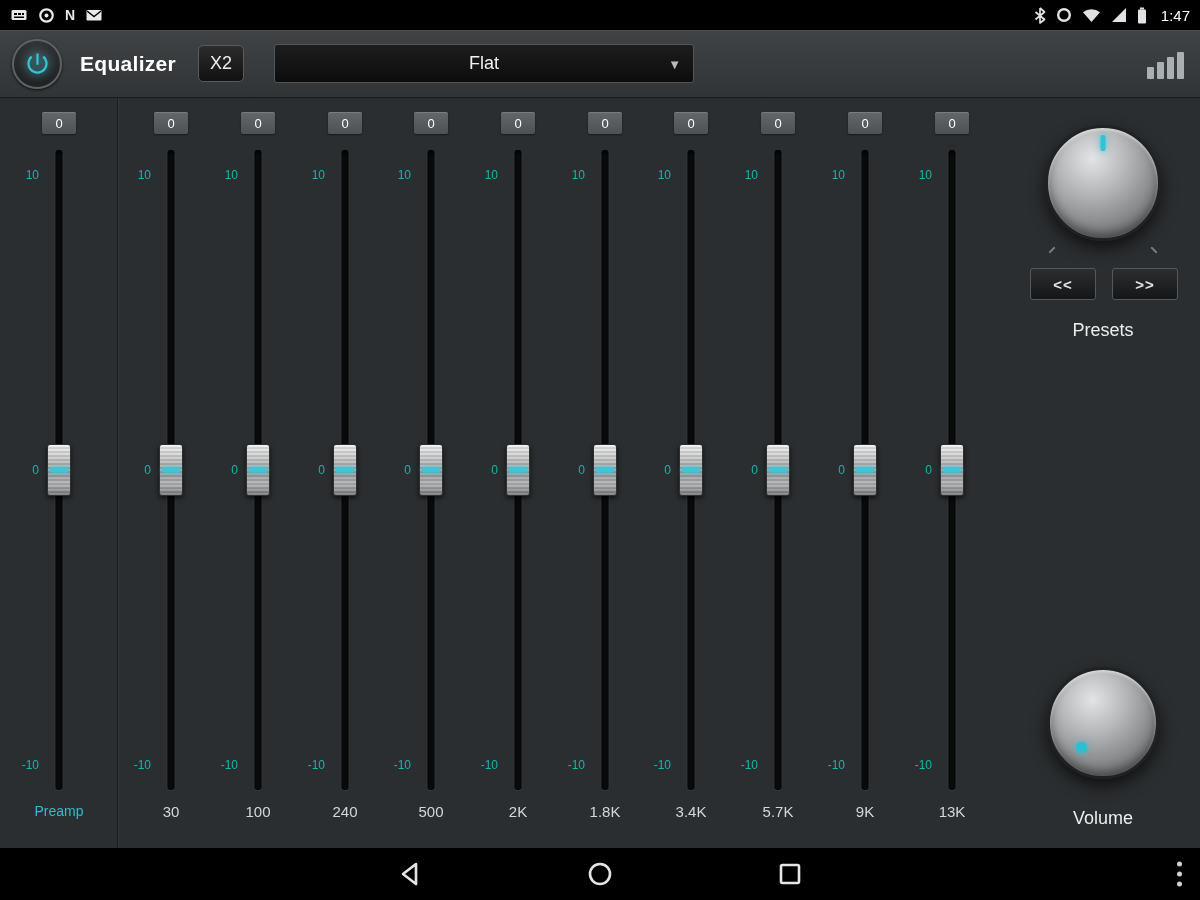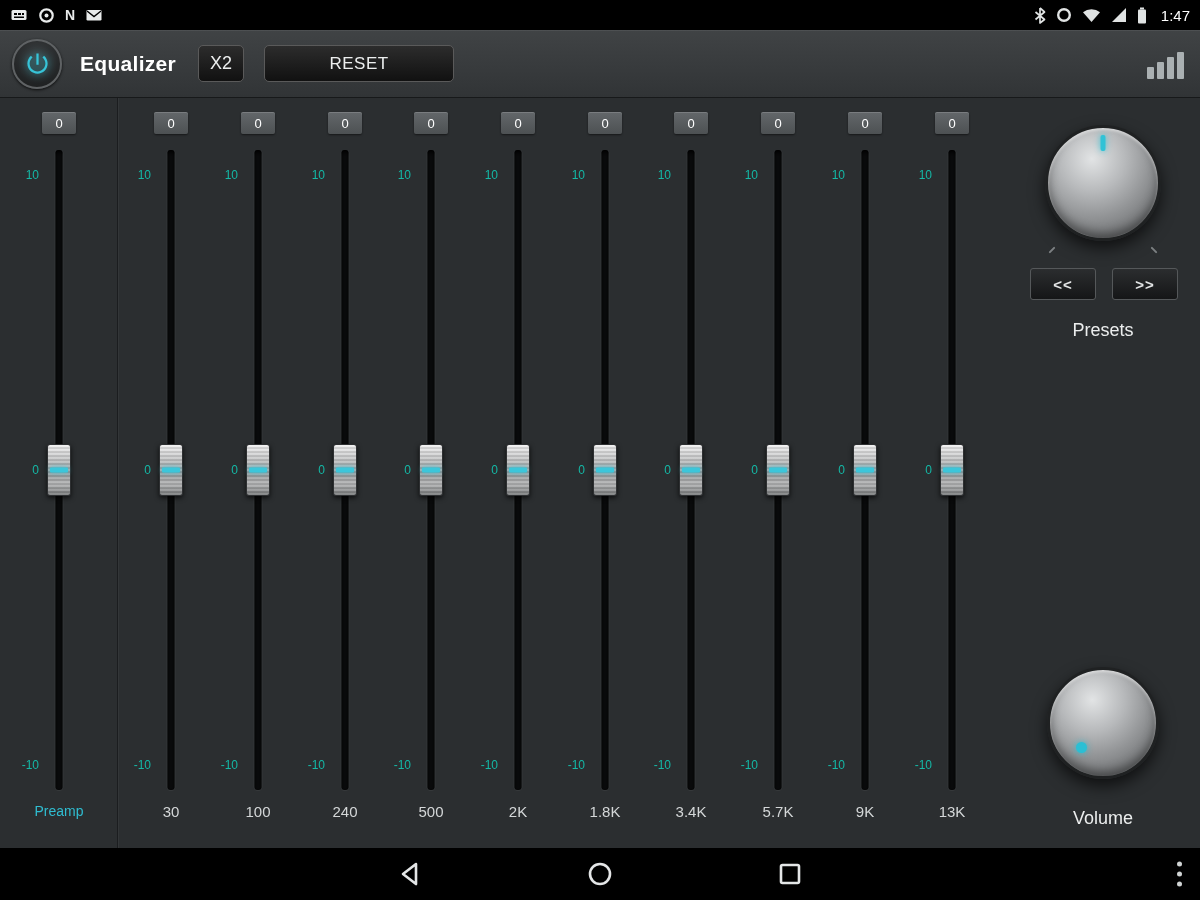--- a/index.html
+++ b/index.html
@@ -208,21 +208,24 @@
 </div>
 
 <div class="header">
   <div class="power-btn">
     <svg width="27" height="27" viewBox="0 0 24 24" style="filter:drop-shadow(0 0 4px rgba(55,196,216,.9));">
       <path fill="#37c4d8" d="M13 3h-2v10h2V3zm4.83 2.17l-1.42 1.42C17.99 7.86 19 9.81 19 12c0 3.87-3.13 7-7 7s-7-3.13-7-7c0-2.19 1.01-4.14 2.58-5.41L6.17 5.17C4.23 6.82 3 9.26 3 12c0 4.97 4.03 9 9 9s9-4.03 9-9c0-2.74-1.23-5.18-3.17-6.83z"></path>
     </svg>
   </div>
   <div class="app-title">Equalizer</div>
   <button class="hbtn x2-btn">X2</button>
-  <button class="hbtn reset-btn">RESET</button>
+  <div class="dropdown">
+    <span class="dd-value">Flat</span>
+    <span class="dd-arrow">▼</span>
+  </div>
   <div class="eqbars-btn">
     <i style="height:12px"></i>
       <i style="height:17px"></i>
       <i style="height:22px"></i>
       <i style="height:27px"></i>
   </div>
 </div>
 
 <div class="main">
   <div class="divider"></div>

